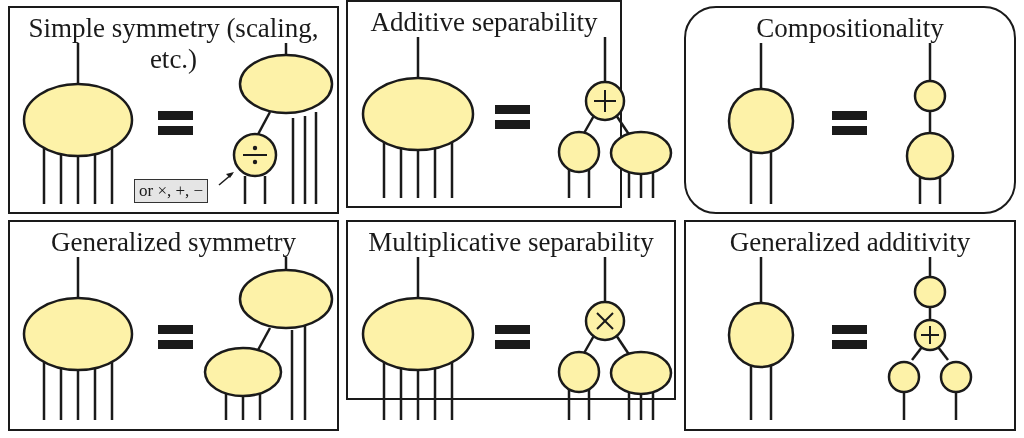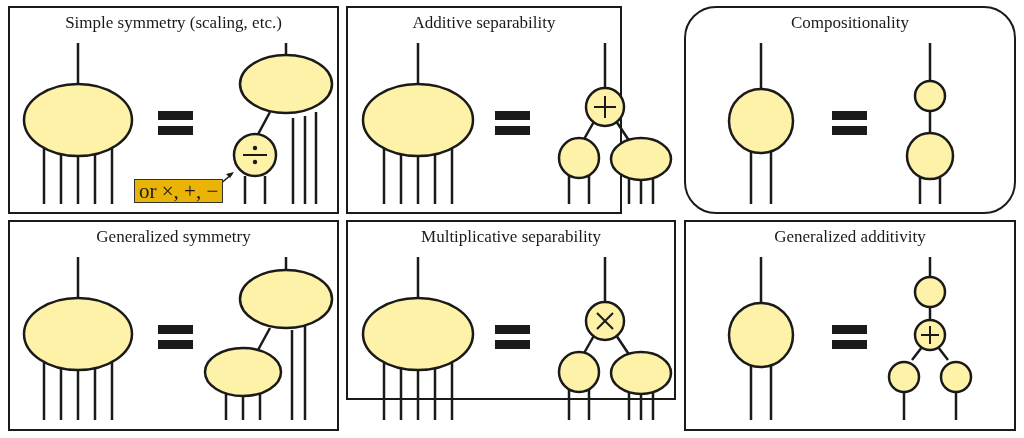--- a/index.html
+++ b/index.html
@@ -1,20 +1,20 @@
 <!DOCTYPE html>
 <html><head>
 <meta charset="utf-8">
 <style>
   html, body { margin:0; padding:0; background:#ffffff; }
   body { width:1024px; height:438px; position:relative; overflow:hidden; font-family:"Liberation Serif", "DejaVu Serif", serif; }
   .panel { position:absolute; border:2px solid #1a1a1a; background:#fff; box-sizing:border-box; }
-  .panel .title { position:absolute; left:0; right:0; top:5px; text-align:center; font-size:17px; color:#1a1a1a; }
+  .panel .title { position:absolute; left:0; right:0; top:5px; text-align:center; font-size:27px; color:#1a1a1a; }
   .panel svg { position:absolute; left:0; top:0; }
-  .note { position:absolute; background:#eab308; border:1.5px solid #333; font-size:21px; padding:0 4px; line-height:22px; color:#1a1a1a; }
+  .note { position:absolute; background:#e5e5e5; border:1.5px solid #333; font-size:17px; padding:0 4px; line-height:22px; color:#1a1a1a; }
 </style>
 </head>
 <body>
 
 <div class="panel" style="left:8px;top:6px;width:331px;height:208px;">
   <div class="title">Simple symmetry (scaling, etc.)</div>
   <svg width="331" height="208">
     <g stroke="#1a1a1a" stroke-width="2.5" fill="#fdf2a8">
       <line x1="68" y1="35" x2="68" y2="77"></line>
       <line x1="34" y1="140" x2="34" y2="196"></line>
@@ -37,21 +37,21 @@
       <line x1="233" y1="147" x2="257" y2="147" stroke-width="2"></line>
       <circle cx="245" cy="140" r="2.2" fill="#1a1a1a" stroke="none"></circle>
         <circle cx="245" cy="154" r="2.2" fill="#1a1a1a" stroke="none"></circle>
       <line x1="209" y1="177" x2="222" y2="166" stroke-width="1.5"></line>
       <polygon points="224,164 216,166 220,170" fill="#1a1a1a" stroke="none"></polygon>
     </g>
   </svg>
   <div class="note" style="left:124px;top:171px;">or ×, +, −</div>
 </div>
 
-<div class="panel" style="left:346px;top:6px;width:276px;height:208px;">
+<div class="panel" style="left:346px;top:0;width:276px;height:208px;">
   <div class="title">Additive separability</div>
   <svg width="330" height="208">
     <g stroke="#1a1a1a" stroke-width="2.5" fill="#fdf2a8">
       <line x1="70" y1="35" x2="70" y2="77"></line>
       <line x1="36" y1="140" x2="36" y2="196"></line>
         <line x1="53" y1="146" x2="53" y2="196"></line>
         <line x1="70" y1="148" x2="70" y2="196"></line>
         <line x1="87" y1="146" x2="87" y2="196"></line>
         <line x1="104" y1="140" x2="104" y2="196"></line>
       <ellipse cx="70" cy="112" rx="55" ry="36"></ellipse>

